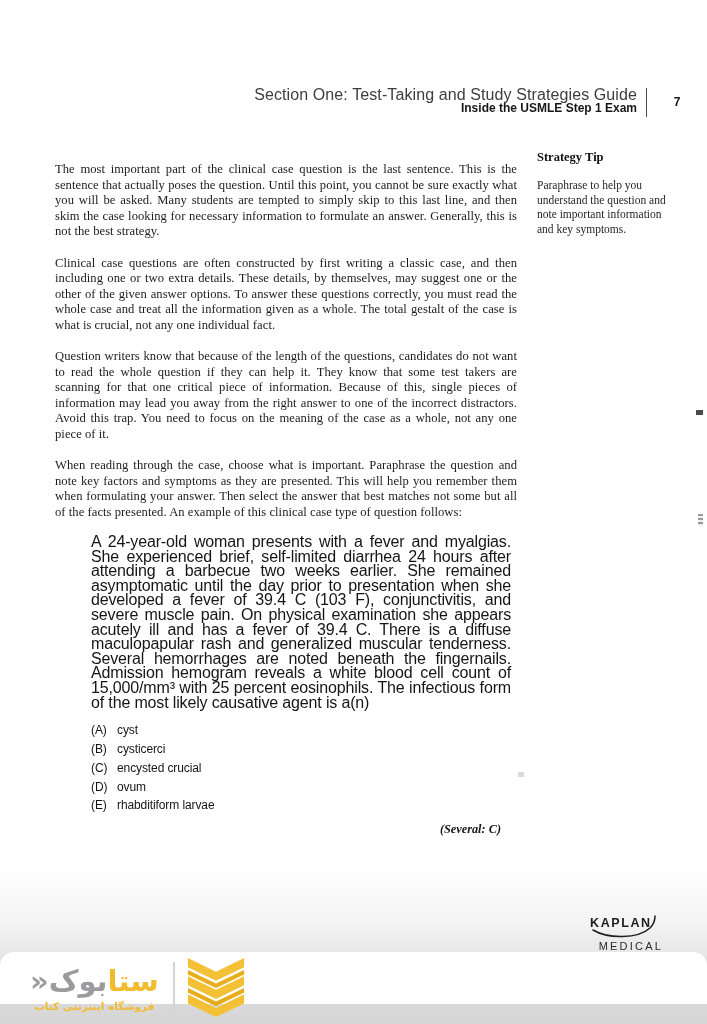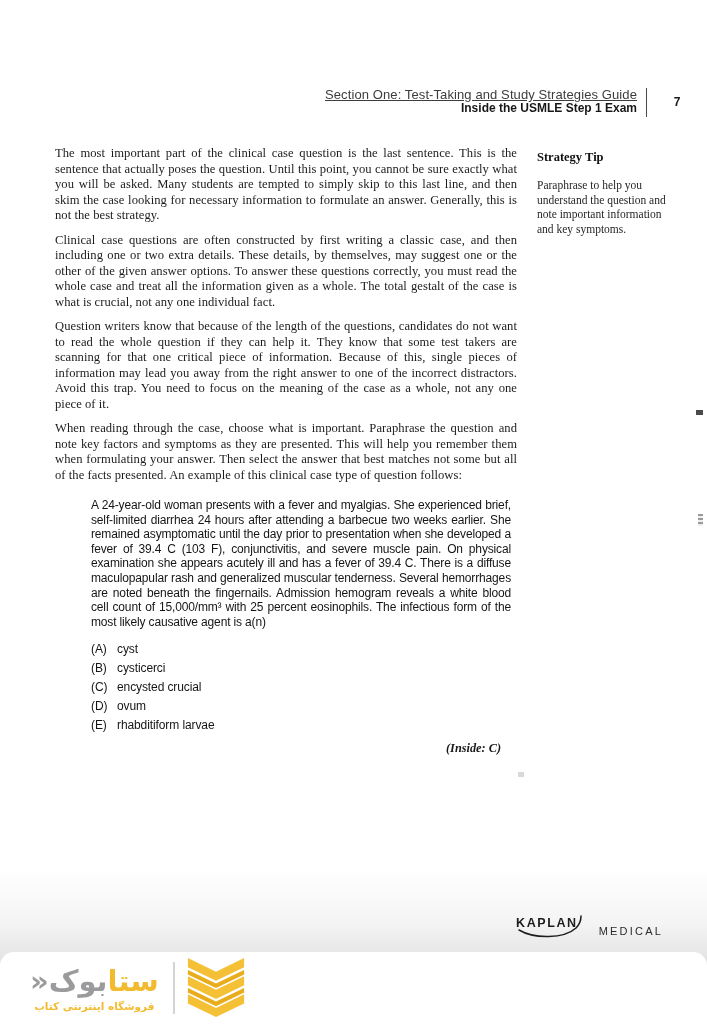--- a/index.html
+++ b/index.html
@@ -5,68 +5,68 @@
   * { margin: 0; padding: 0; box-sizing: border-box; }
   html, body { width: 707px; height: 1024px; background: #ffffff; }
   body { font-family: "Liberation Serif", serif; color: #1c1c1c; overflow: hidden; }
   .page { position: relative; width: 707px; height: 1024px; background: #ffffff; }
 
   
   .running-header { position: absolute; top: 88px; left: 0; width: 707px;
     display: flex; justify-content: flex-end; align-items: stretch;
     font-family: "Liberation Sans", sans-serif; }
   .header-text { text-align: right; }
-  .header-section { font-size: 13px; color: #3d3d3d; letter-spacing: 0.1px; line-height: 13px; text-decoration: underline; }
+  .header-section { font-size: 16px; color: #3d3d3d; letter-spacing: 0.1px; line-height: 13px; }
   .header-chapter { font-size: 12px; font-weight: bold; color: #171717; line-height: 14px; }
   .header-rule { width: 1px; background: #4a4a4a; margin-left: 9px; height: 29px; align-self: flex-start; }
   .header-pagenum { width: 60px; text-align: center; font-size: 12px; font-weight: bold;
     color: #171717; padding-top: 7px; }
 
   
   .body-column { position: absolute; left: 55px; top: 146px; width: 462px; }
   .body-column p { font-size: 12.6px; line-height: 15.5px; text-align: justify;
-    margin-bottom: 9px; letter-spacing: 0.05px; }
+    margin-bottom: 9px; letter-spacing: 0.05px; margin-top: 16px; }
 
   
   .sidebar { position: absolute; left: 537px; top: 150px; width: 140px;
     font-family: Liberation Serif, serif; }
   .sidebar-title { font-size: 12.5px; font-weight: bold; color: #111; margin-bottom: 13px; }
   .sidebar-text { font-size: 11.5px; line-height: 14.5px; color: #262626; width: 134px; }
 
   
   .case-block { margin: 15px 6px 0 36px; width: 420px;
     font-family: "Liberation Sans", sans-serif; }
-  .case-stem { font-size: 12px; line-height: 14.6px; text-align: justify;
+  .case-stem { font-size: 16px; line-height: 14.6px; text-align: justify;
     letter-spacing: -0.15px; color: #151515; }
   .options-list { list-style: none; margin-top: 11px; }
   .options-list li { display: flex; font-size: 12px; line-height: 18.8px;
     letter-spacing: -0.1px; color: #151515; }
   .option-label { width: 26px; flex: none; }
   .answer-line { margin-top: 7px; padding-right: 10px; text-align: right;
     font-family: "Liberation Serif", serif; font-style: italic; font-weight: bold;
     font-size: 12.3px; color: #181818; }
 
   
   .speck { position: absolute; }
   .speck-1 { left: 696px; top: 410px; width: 7px; height: 5px; background: #4a4a4a; }
   .speck-2 { left: 698px; top: 514px; width: 5px; height: 12px;
     background: repeating-linear-gradient(180deg, #9a9a9a 0 2px, #efefef 2px 4px); }
   .speck-3 { left: 518px; top: 772px; width: 6px; height: 5px; background: #c9c9c9; opacity: .7; }
 
   
   .bottom-shade { position: absolute; left: 0; top: 868px; width: 707px; height: 156px;
     background: linear-gradient(180deg, #ffffff 0%, #f4f4f4 35%, #e2e2e3 62%, #d5d5d6 100%); }
-  .kaplan { position: absolute; right: 44px; top: 913px; display: flex; align-items: flex-end; }
+  .kaplan { position: absolute; right: 44px; top: 913px; display: flex; align-items: center; flex-direction: column; }
   .kaplan-division { font-family: "Liberation Sans", sans-serif; font-size: 11px;
     letter-spacing: 2.2px; color: #2b2b2b; margin-left: 11px; padding-bottom: 3px; }
   .kap-text { font-family: "Liberation Sans", sans-serif; font-weight: bold;
     font-size: 12.5px; letter-spacing: 1.6px; fill: #1d1d1d; }
 
   
-  .footer { position: absolute; left: 0; top: 952px; width: 707px; height: 72px;
+  .footer { position: absolute; left: 0; top: 952px; width: 707px; height: 52px;
     background: #ffffff; border-radius: 14px 14px 0 0; }
   .footer-right { position: absolute; right: 9px; top: 5px; text-align: right;
     font-family: "DejaVu Sans", sans-serif; }
   .store-title { font-size: 19px; font-weight: bold; color: #2d2d2d; line-height: 29px; direction: rtl; }
   .website { font-size: 19.5px; font-weight: bold; letter-spacing: 6.5px;
     color: #242424; line-height: 30px; white-space: nowrap; }
   .website .accent { color: #f0b41f; }
 
   .footer-left { position: absolute; left: 30px; top: 5px; height: 62px;
     display: flex; align-items: center; }
@@ -121,21 +121,21 @@
         </li>
         <li>
           <span class="option-label">(D)</span>
           <span class="option-text">ovum</span>
         </li>
         <li>
           <span class="option-label">(E)</span>
           <span class="option-text">rhabditiform larvae</span>
         </li>
       </ul>
-      <div class="answer-line">(Inside: C)</div>
+      <div class="answer-line">(Several: C)</div>
     </div>
   </div>
 
   <div class="speck speck-1"></div>
   <div class="speck speck-2"></div>
   <div class="speck speck-3"></div>
 
   <div class="bottom-shade"></div>
 
   <div class="kaplan">

